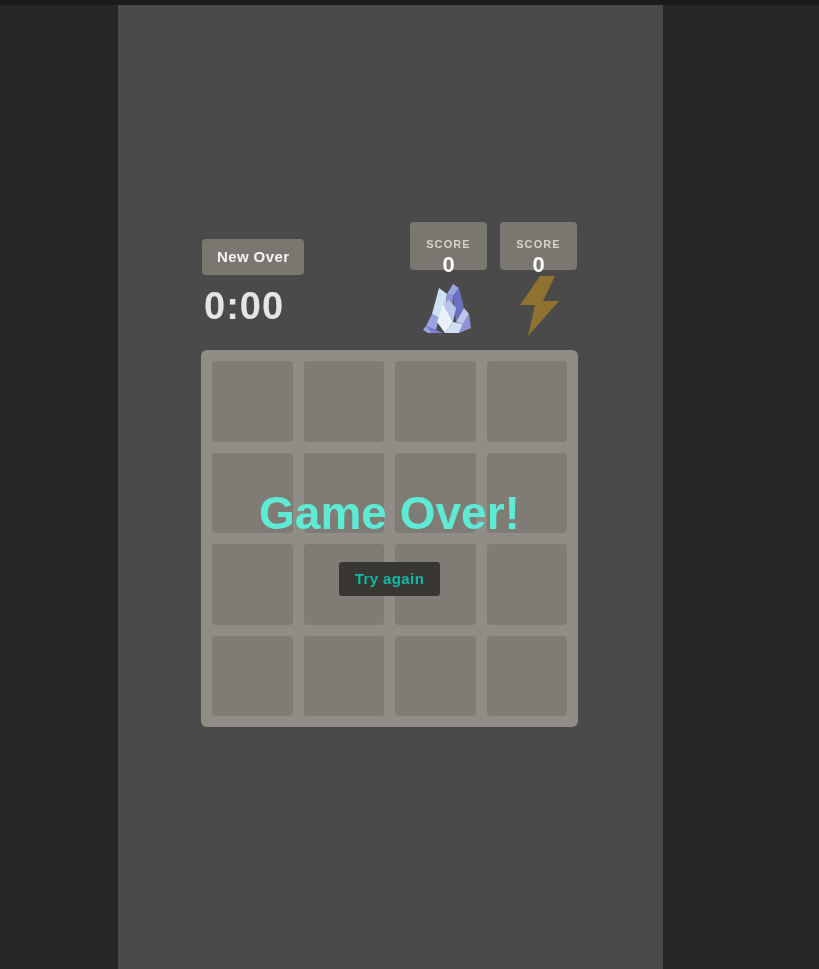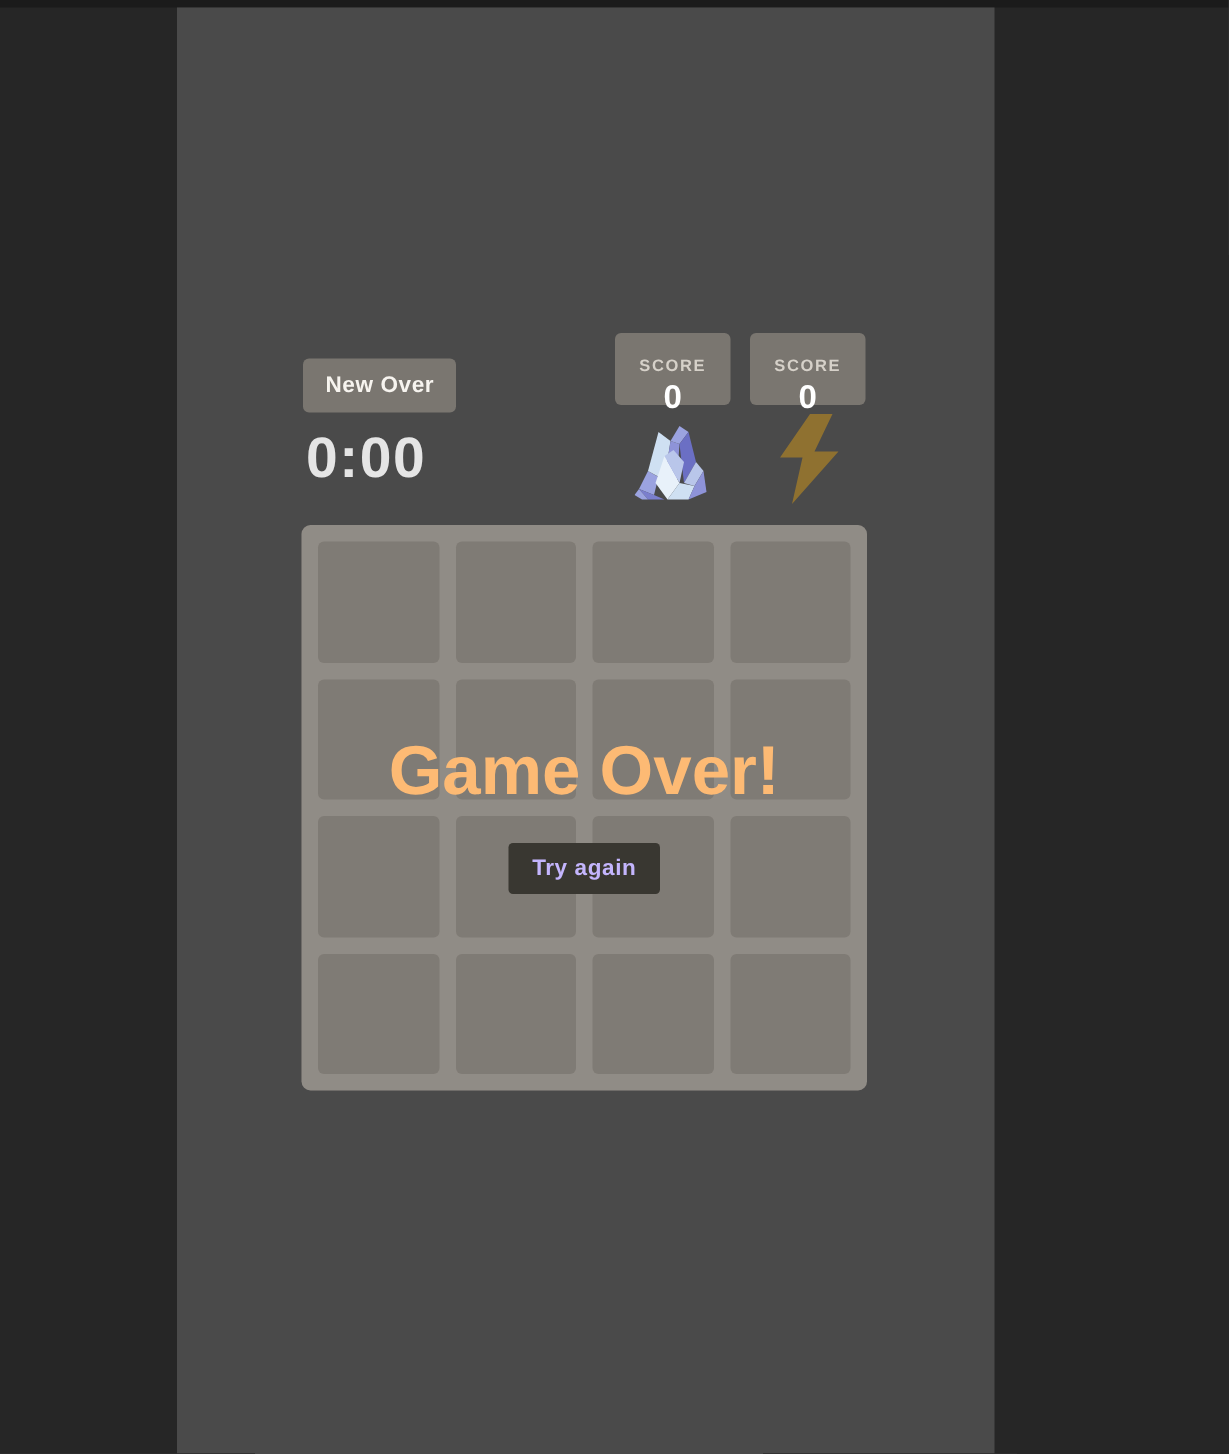--- a/index.html
+++ b/index.html
@@ -161,31 +161,31 @@
     display: flex;
     flex-direction: column;
     align-items: center;
     justify-content: center;
     z-index: 5;
   }
 
   .game-over-text {
     font-size: 46px;
     font-weight: bold;
-    color: #fdba74;
+    color: #5eead4;
     line-height: 1;
     margin-top: 8px;
     margin-bottom: 26px;
     letter-spacing: 0px;
     font-family: "Liberation Sans", sans-serif;
   }
 
   .try-again-btn {
     background: #393731;
-    color: #c4b5fd;
+    color: #14b8a6;
     border: none;
     border-radius: 3px;
     padding: 9px 16px 10px 16px;
     font-size: 15px;
     font-weight: bold;
     letter-spacing: 0.4px;
     line-height: 1;
     cursor: pointer;
     font-family: "Liberation Sans", sans-serif;
   }

